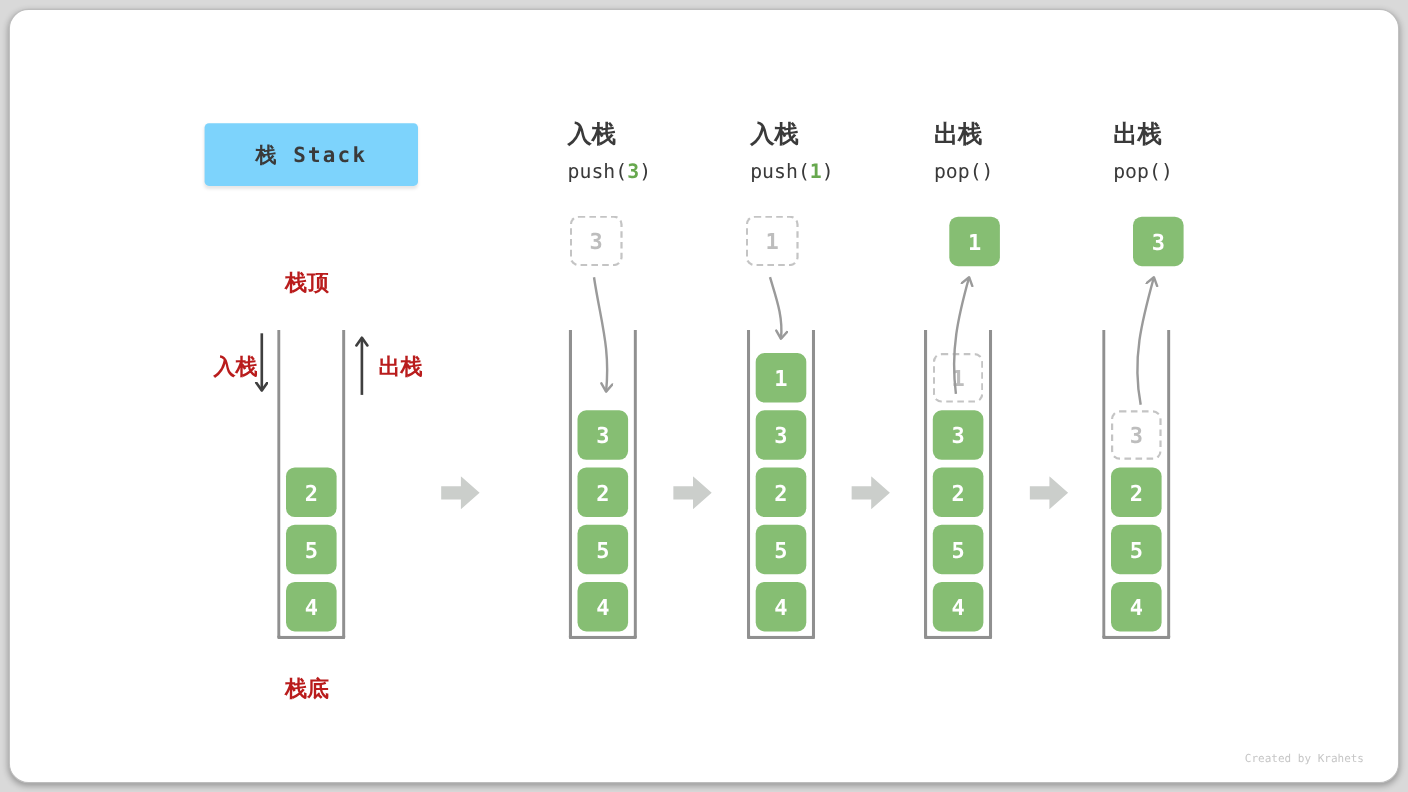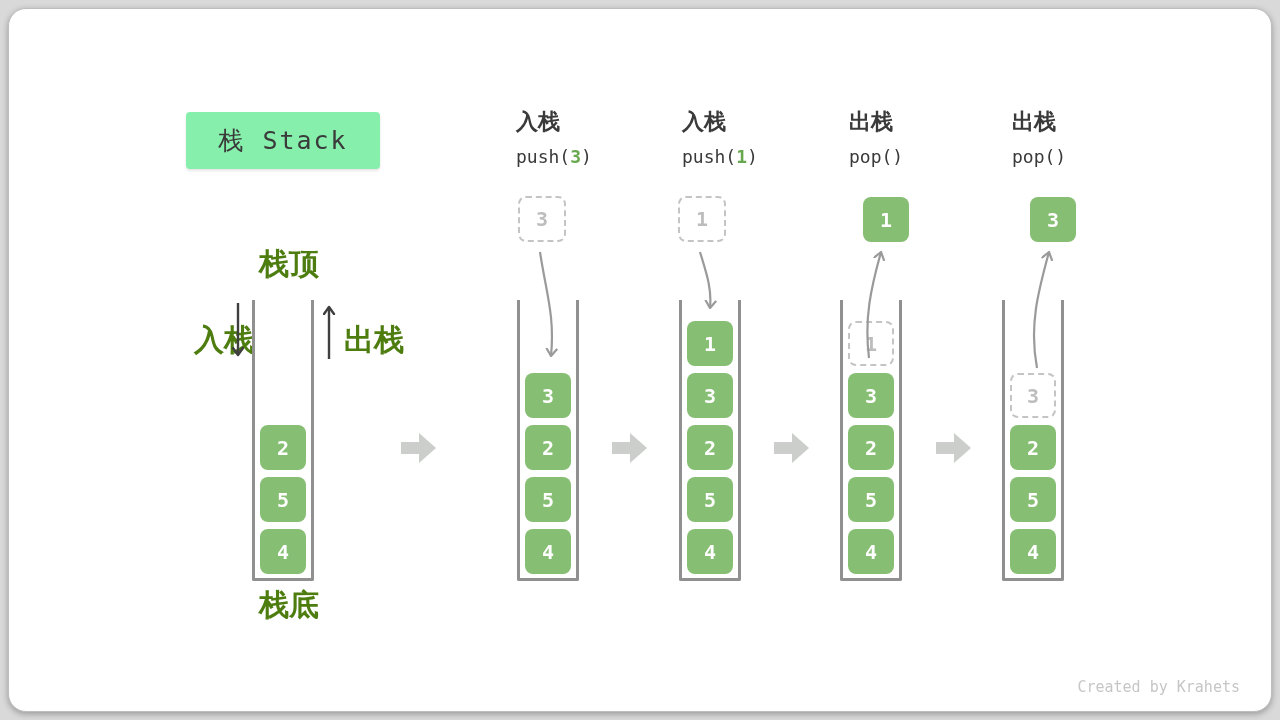--- a/index.html
+++ b/index.html
@@ -1,37 +1,37 @@
 <!DOCTYPE html>
 <html><head>
 <meta charset="utf-8">
 <style>
   *{margin:0;padding:0;box-sizing:border-box}
   html,body{width:1280px;height:720px}
   body{position:relative;background:#d9d9d9;font-family:"Liberation Sans","DejaVu Sans",sans-serif;overflow:hidden}
   .card{position:absolute;left:8px;top:8px;right:8px;bottom:8px;background:#ffffff;border-radius:18px;border:1px solid #bdbdbd;box-shadow:0 2px 6px rgba(0,0,0,.30)}
   .layer{position:absolute;inset:0}
 
-  .title-badge{position:absolute;left:186px;top:112px;width:194px;height:57px;background:#86efac;border-radius:4px;box-shadow:0 2px 3px rgba(0,0,0,.10);display:flex;align-items:center;justify-content:center;font-family:"DejaVu Sans Mono",monospace;font-size:25px;font-weight:normal;color:#3a3a3a;letter-spacing:2px}
+  .title-badge{position:absolute;left:186px;top:112px;width:194px;height:57px;background:#7dd3fc;border-radius:4px;box-shadow:0 2px 3px rgba(0,0,0,.10);display:flex;align-items:center;justify-content:center;font-family:"DejaVu Sans Mono",monospace;font-size:19px;font-weight:bold;color:#3a3a3a;letter-spacing:2px}
 
   .op-header{position:absolute;top:107px;color:#3a3a3a}
   .op-action{font-size:22px;font-weight:bold;margin-bottom:9px}
   .op-code{font-family:"DejaVu Sans Mono",monospace;font-size:18px}
   .op-arg{color:#67a84e;font-weight:bold}
 
   .stack{position:absolute;top:300px;width:62px;height:281px;border-left:3px solid #909090;border-right:3px solid #909090;border-bottom:3px solid #909090;border-radius:0 0 2px 2px;background:#fff}
   .elem{position:absolute;left:50%;transform:translateX(-50%);width:46px;height:45px;border-radius:8px;background:#86BE73;color:#fff;font-family:"DejaVu Sans Mono",monospace;font-size:20px;font-weight:bold;display:flex;align-items:center;justify-content:center}
   .elem.ghost{background:#fff;border:2.5px dashed #c4c4c4;color:#bdbdbd}
   .slot-0{bottom:4px}.slot-1{bottom:56px}.slot-2{bottom:108px}.slot-3{bottom:160px}.slot-4{bottom:212px}
 
   .float{position:absolute;width:46px;height:45px;border-radius:8px;background:#86BE73;color:#fff;font-family:"DejaVu Sans Mono",monospace;font-size:20px;font-weight:bold;display:flex;align-items:center;justify-content:center}
   .float.dashed{background:#fff;border:2.5px dashed #c4c4c4;color:#bdbdbd;width:48px;height:46px}
 
-  .zh-label{position:absolute;font-size:30px;font-weight:bold;color:#4d7c0f;white-space:nowrap}
-  .watermark{position:absolute;right:40px;bottom:24px;font-family:"DejaVu Sans Mono",monospace;font-size:15px;color:#c6c6c6}
+  .zh-label{position:absolute;font-size:20px;font-weight:bold;color:#b91c1c;white-space:nowrap}
+  .watermark{position:absolute;right:40px;bottom:24px;font-family:"DejaVu Sans Mono",monospace;font-size:10px;color:#c6c6c6}
   .block-arrow{position:absolute;top:433px}
   svg.overlay{position:absolute;inset:0;pointer-events:none}
 </style>
 </head>
 <body>
 
 <div class="card"></div>
 
 <div class="layer">
 
@@ -50,21 +50,21 @@
   <div class="op-header" style="left:849px">
     <div class="op-action">出栈</div>
     <div class="op-code"><span>pop()</span><span class="op-arg"></span><span></span></div>
   </div>
   <div class="op-header" style="left:1012px">
     <div class="op-action">出栈</div>
     <div class="op-code"><span>pop()</span><span class="op-arg"></span><span></span></div>
   </div>
 
   <div class="zh-label" style="left:259px;top:244px">栈顶</div>
-  <div class="zh-label" style="left:259px;top:585px">栈底</div>
+  <div class="zh-label" style="left:259px;top:613px">栈底</div>
   <div class="zh-label" style="left:194px;top:320px">入栈</div>
   <div class="zh-label" style="left:344px;top:320px">出栈</div>
 
   <div class="stack" style="left:252px">
     <div class="elem slot-2">2</div>
     <div class="elem slot-1">5</div>
     <div class="elem slot-0">4</div>
   </div>
 
   <div class="float dashed" style="left:518px;top:196px">3</div>

